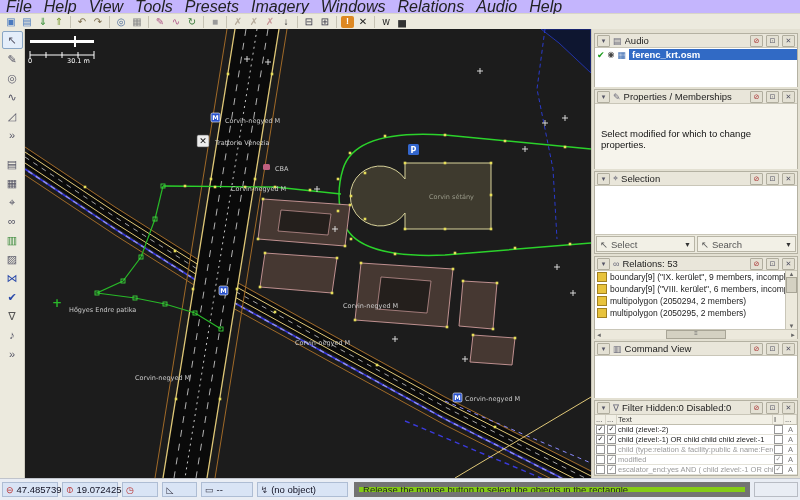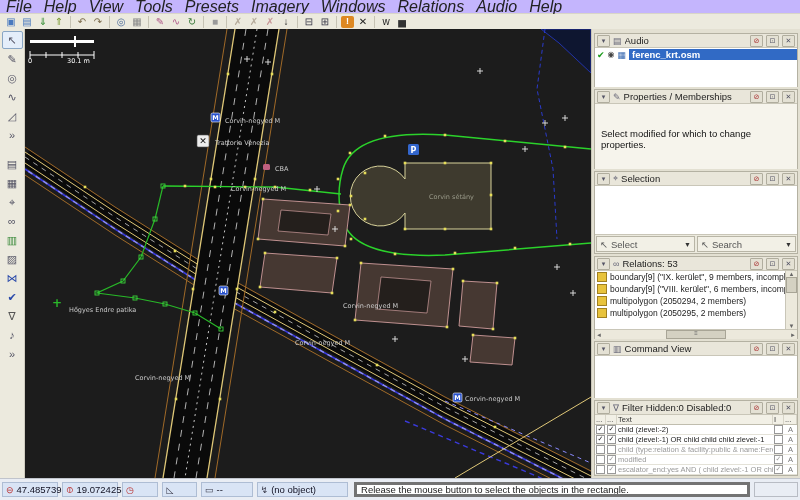--- a/index.html
+++ b/index.html
@@ -73,21 +73,21 @@
   .fmode{text-align:center;color:#777;}
   
   .statusbar{position:absolute;left:0;top:478px;width:800px;height:22px;background:#e9edf4;
              border-top:1px solid #c0c4cc;display:flex;align-items:center;padding-left:2px;gap:4px;
              font-size:9.5px;box-sizing:border-box;}
   .scell{height:15px;background:#d9e4f5;border:1px solid #aebdd4;display:flex;align-items:center;
          gap:3px;padding:0 3px;color:#112;box-sizing:border-box;}
   .sicon{color:#b33;font-size:9px;}
   .sicon.dark{color:#334;}
   .rot90{display:inline-block;transform:rotate(90deg);}
-  .shelp{height:15px;background:#ffffff;border:3px solid #737373;flex:0 0 396px;display:flex;
+  .shelp{height:15px;background:#84cc16;border:5px solid #737373;flex:0 0 396px;display:flex;
          align-items:center;padding:0 4px;margin-left:2px;box-sizing:border-box;white-space:nowrap;overflow:hidden;}
   .stail{height:15px;border:1px solid #b8bcc4;flex:0 0 44px;margin-left:auto;margin-right:2px;box-sizing:border-box;}
 </style>
 </head>
 <body>
 
 <div class="menubar">
     <span class="menu-item">File</span>
     <span class="menu-item">Help</span>
     <span class="menu-item">View</span>

